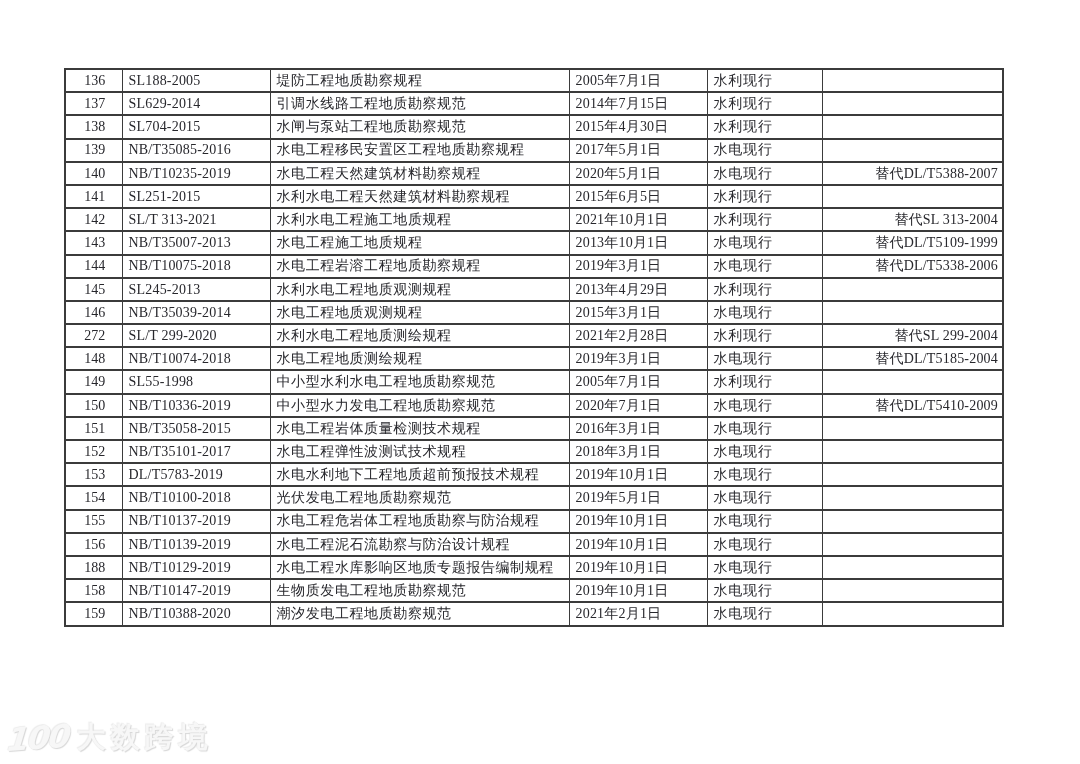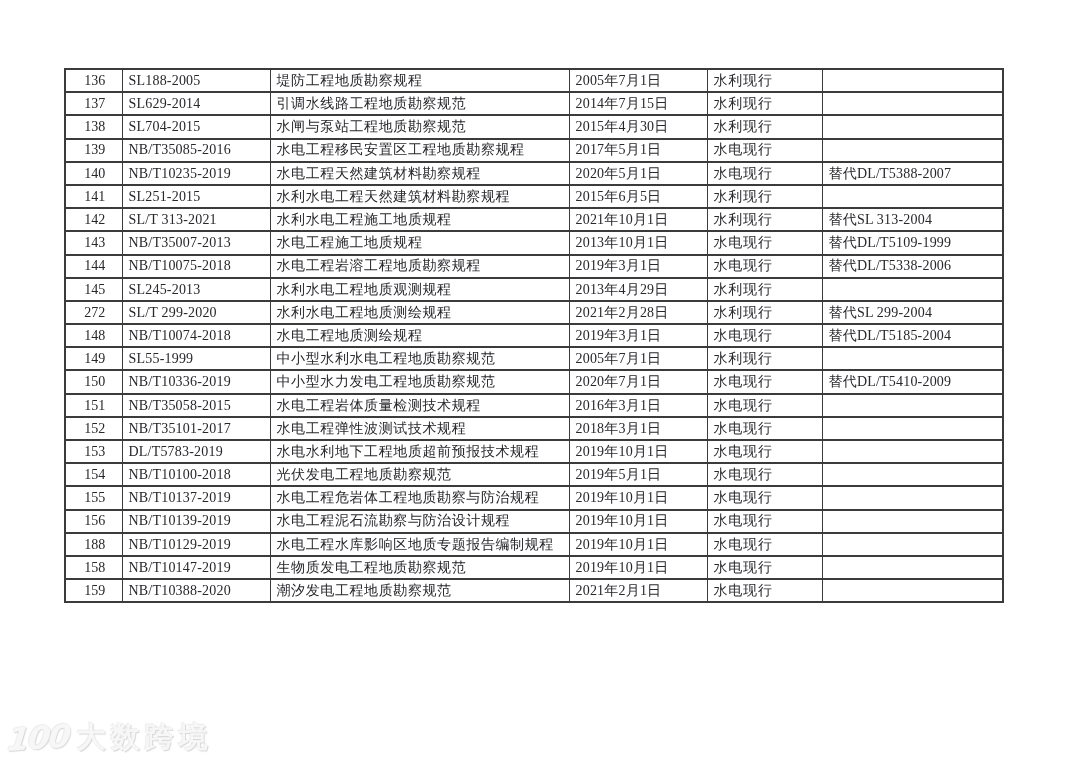--- a/index.html
+++ b/index.html
@@ -34,21 +34,21 @@
     white-space: nowrap;
     overflow: hidden;
     line-height: 1.1;
     vertical-align: middle;
   }
   td.col-no   { text-align: center; padding: 0; }
   td.col-code { letter-spacing: 0.2px; margin-left: 19px; }
   td.col-name { letter-spacing: 0.6px; }
   td.col-date { letter-spacing: 0.2px; margin-top: 32px; }
   td.col-status { letter-spacing: 0.8px; }
-  td.col-note { letter-spacing: 0.2px; }
+  td.col-note { letter-spacing: 0.2px; text-align: right; }
 
   .watermark {
     position: absolute;
     left: 8px; top: 718px;
     display: flex;
     align-items: center;
     gap: 8px;
     color: #f7f7f7;
     text-shadow: 1px 1px 1px #d7d7d7, -1px -1px 1px #ececec;
     font-weight: bold;
@@ -156,38 +156,46 @@
         </tr>
         <tr>
           <td class="col-no">145</td>
           <td class="col-code">SL245-2013</td>
           <td class="col-name">水利水电工程地质观测规程</td>
           <td class="col-date">2013年4月29日</td>
           <td class="col-status">水利现行</td>
           <td class="col-note"></td>
         </tr>
         <tr>
+          <td class="col-no">146</td>
+          <td class="col-code">NB/T35039-2014</td>
+          <td class="col-name">水电工程地质观测规程</td>
+          <td class="col-date">2015年3月1日</td>
+          <td class="col-status">水电现行</td>
+          <td class="col-note"></td>
+        </tr>
+        <tr>
           <td class="col-no">272</td>
           <td class="col-code">SL/T 299-2020</td>
           <td class="col-name">水利水电工程地质测绘规程</td>
           <td class="col-date">2021年2月28日</td>
           <td class="col-status">水利现行</td>
           <td class="col-note">替代SL 299-2004</td>
         </tr>
         <tr>
           <td class="col-no">148</td>
           <td class="col-code">NB/T10074-2018</td>
           <td class="col-name">水电工程地质测绘规程</td>
           <td class="col-date">2019年3月1日</td>
           <td class="col-status">水电现行</td>
           <td class="col-note">替代DL/T5185-2004</td>
         </tr>
         <tr>
           <td class="col-no">149</td>
-          <td class="col-code">SL55-1999</td>
+          <td class="col-code">SL55-1998</td>
           <td class="col-name">中小型水利水电工程地质勘察规范</td>
           <td class="col-date">2005年7月1日</td>
           <td class="col-status">水利现行</td>
           <td class="col-note"></td>
         </tr>
         <tr>
           <td class="col-no">150</td>
           <td class="col-code">NB/T10336-2019</td>
           <td class="col-name">中小型水力发电工程地质勘察规范</td>
           <td class="col-date">2020年7月1日</td>

